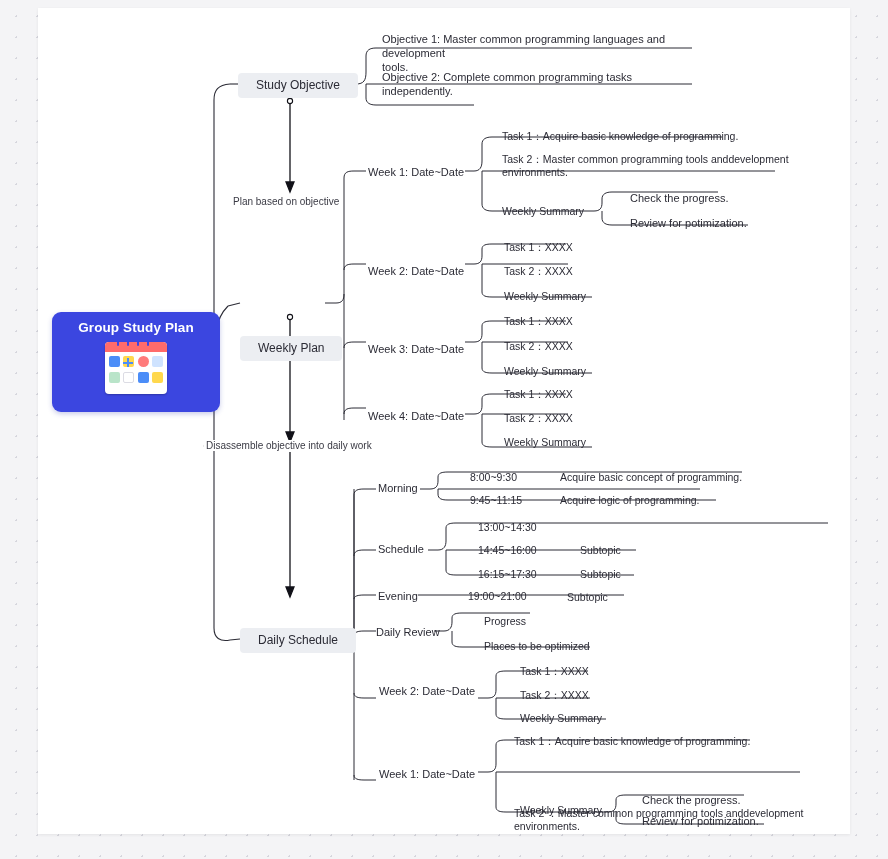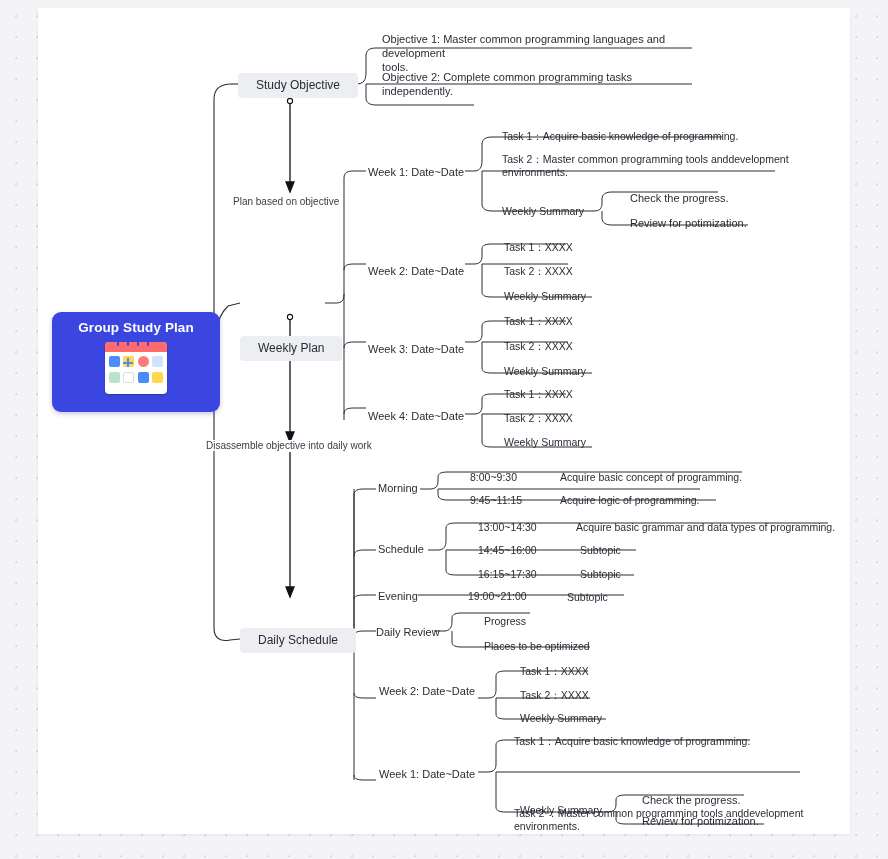--- a/index.html
+++ b/index.html
@@ -281,21 +281,20 @@
   <div class="node lvl3" style="left:502px; top:433px;">Weekly Summary</div>
 
   <div class="node lvl2" style="left:376px; top:479px;">Morning</div>
   <div class="node lvl3" style="left:468px; top:468px;">8:00~9:30</div>
   <div class="node lvl3" style="left:558px; top:468px;">Acquire basic concept of programming.</div>
   <div class="node lvl3" style="left:468px; top:491px;">9:45~11:15</div>
   <div class="node lvl3" style="left:558px; top:491px;">Acquire logic of programming.</div>
 
   <div class="node lvl2" style="left:376px; top:540px;">Schedule</div>
   <div class="node lvl3" style="left:476px; top:518px;">13:00~14:30</div>
-  <div class="node lvl3" style="left:574px; top:518px;">Acquire basic grammar and data types of programming.</div>
   <div class="node lvl3" style="left:476px; top:541px;">14:45~16:00</div>
   <div class="node lvl3" style="left:578px; top:541px;">Subtopic</div>
   <div class="node lvl3" style="left:476px; top:565px;">16:15~17:30</div>
   <div class="node lvl3" style="left:578px; top:565px;">Subtopic</div>
 
   <div class="node lvl2" style="left:376px; top:587px;">Evening</div>
   <div class="node lvl3" style="left:466px; top:587px;">19:00~21:00</div>
   <div class="node lvl3" style="left:565px; top:588px;">Subtopic</div>
 
   <div class="node lvl2" style="left:374px; top:623px;">Daily Review</div>

